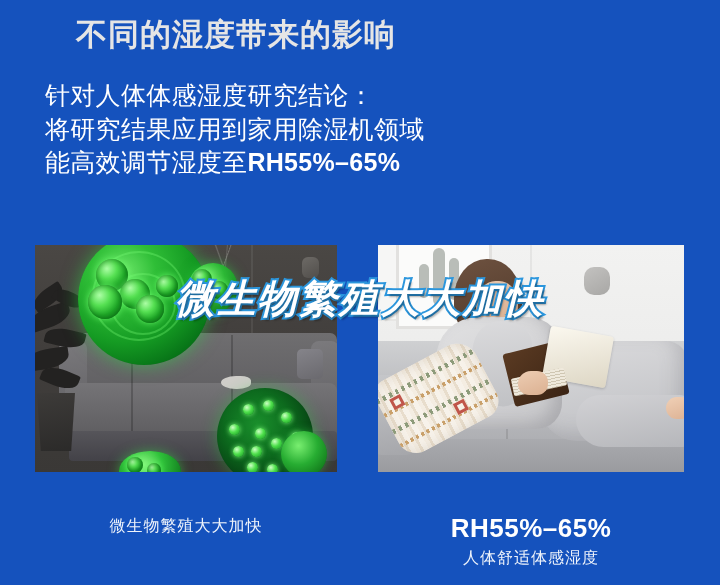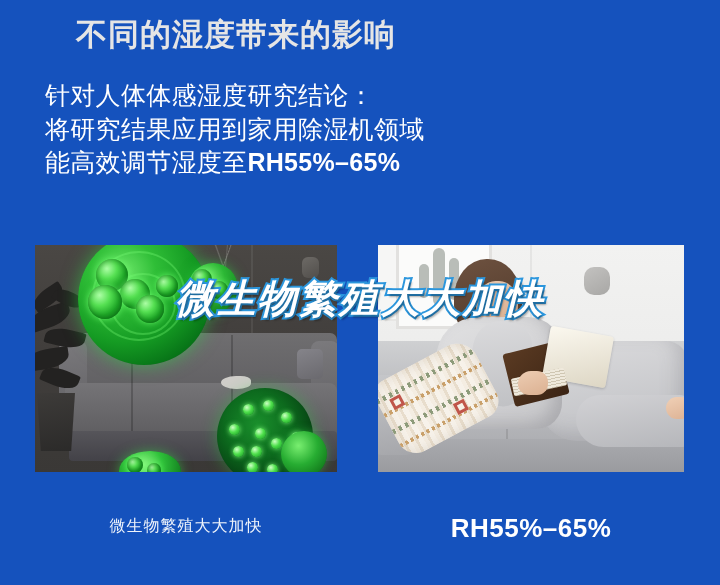--- a/index.html
+++ b/index.html
@@ -437,13 +437,14 @@
 </div>
 
 <div id="watermark">微生物繁殖大大加快</div>
 
 <div class="caption" id="caption-left">
   <div class="cap-sub">微生物繁殖大大加快</div>
 </div>
 
 <div class="caption" id="caption-right">
   <div class="cap-title">RH55%–65%</div>
+  <div class="cap-sub">人体舒适体感湿度</div>
 </div>
 
 </body></html>

